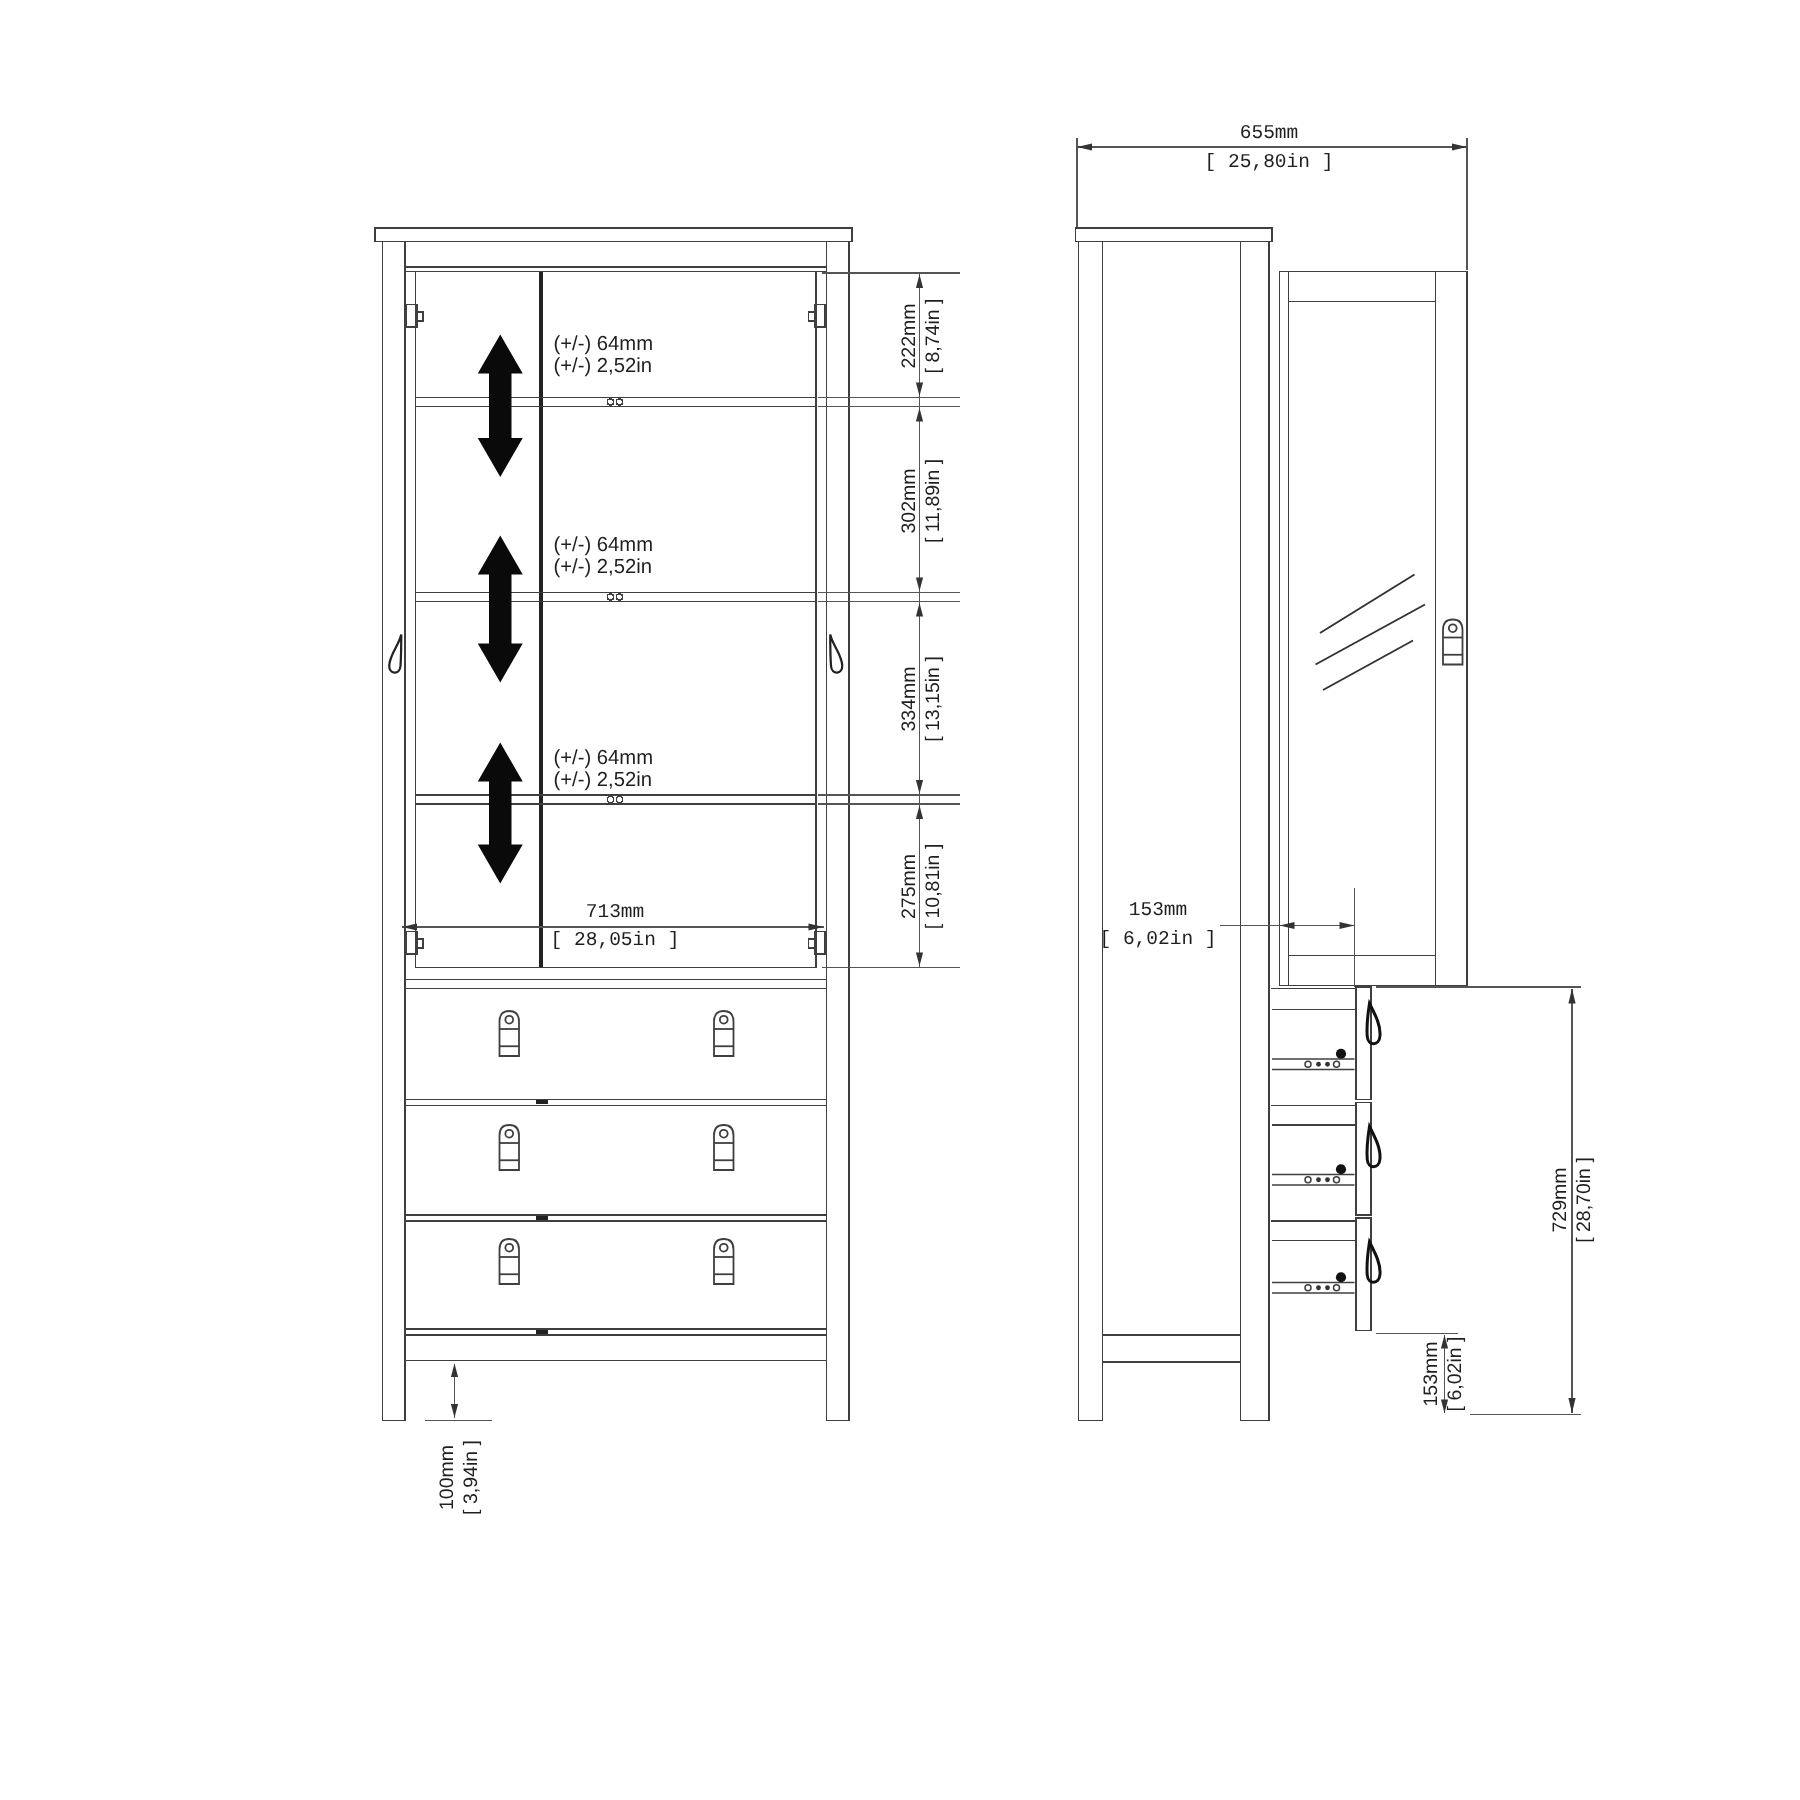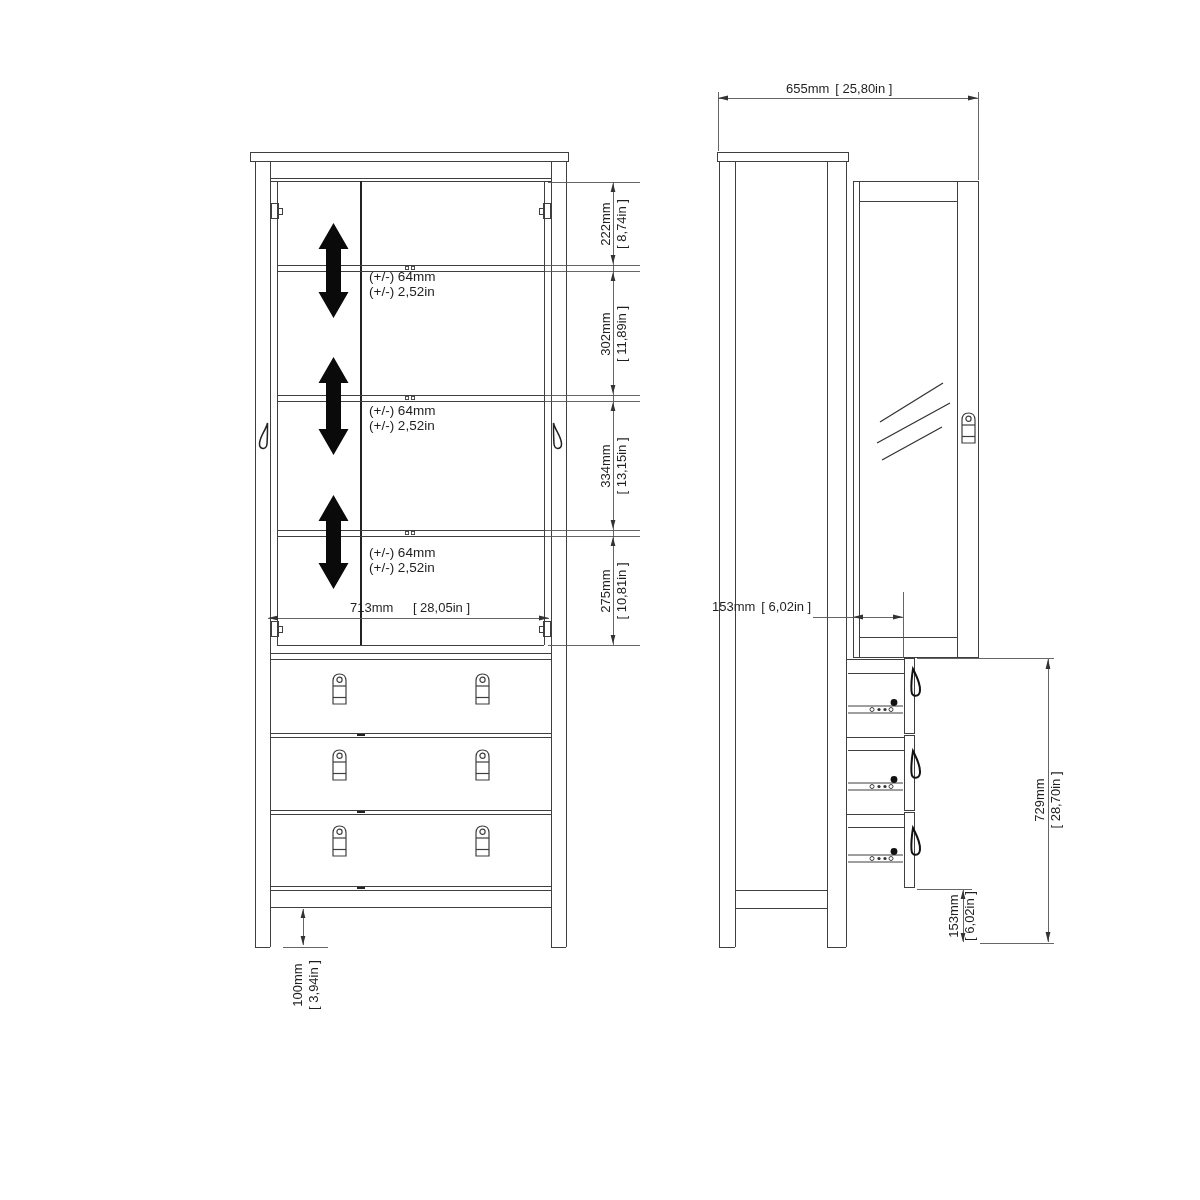--- a/index.html
+++ b/index.html
@@ -1,22 +1,22 @@
 <!DOCTYPE html>
 <html><head>
 <meta charset="utf-8">
 <style>
   html,body { margin:0; padding:0; background:#ffffff; }
   .canvas {
     position:relative; width:1200px; height:1200px; background:#ffffff;
     font-family:"Liberation Sans", sans-serif; overflow:hidden;
   }
   svg { position:absolute; left:0; top:0; }
-  .adj { position:absolute; color:#1f1f1f; font-size:13.5px; line-height:15px; white-space:nowrap;margin-top:48px; }
-  .dimblock { position:absolute; display:flex; flex-direction:row; gap:6px; align-items:center; text-align:center; width:120px; color:#1f1f1f; font-size:13px; line-height:13px; }
+  .adj { position:absolute; color:#1f1f1f; font-size:13.5px; line-height:15px; white-space:nowrap; }
+  .dimblock { position:absolute; display:flex; flex-direction:column; gap:6px; align-items:center; text-align:center; width:120px; color:#1f1f1f; font-size:13px; line-height:13px;font-family:Liberation Mono, monospace; }
   .vblock { position:absolute; width:120px; height:36px; display:flex; flex-direction:column; justify-content:center; align-items:center; gap:3px; transform:rotate(-90deg); color:#1f1f1f; font-size:13px; line-height:13px; text-align:center; white-space:nowrap; }
 </style>
 </head>
 <body>
 
 <div class="canvas">
 
 <svg width="1200" height="1200" viewBox="0 0 1200 1200">
   <defs>
     <g id="pullHandle" stroke="#3f3f3f" fill="none" stroke-width="1.2">

